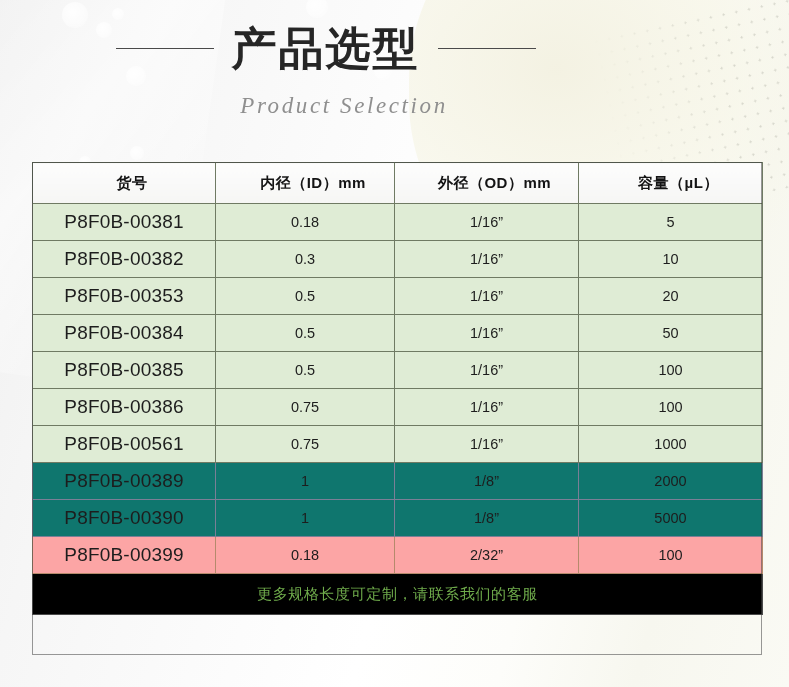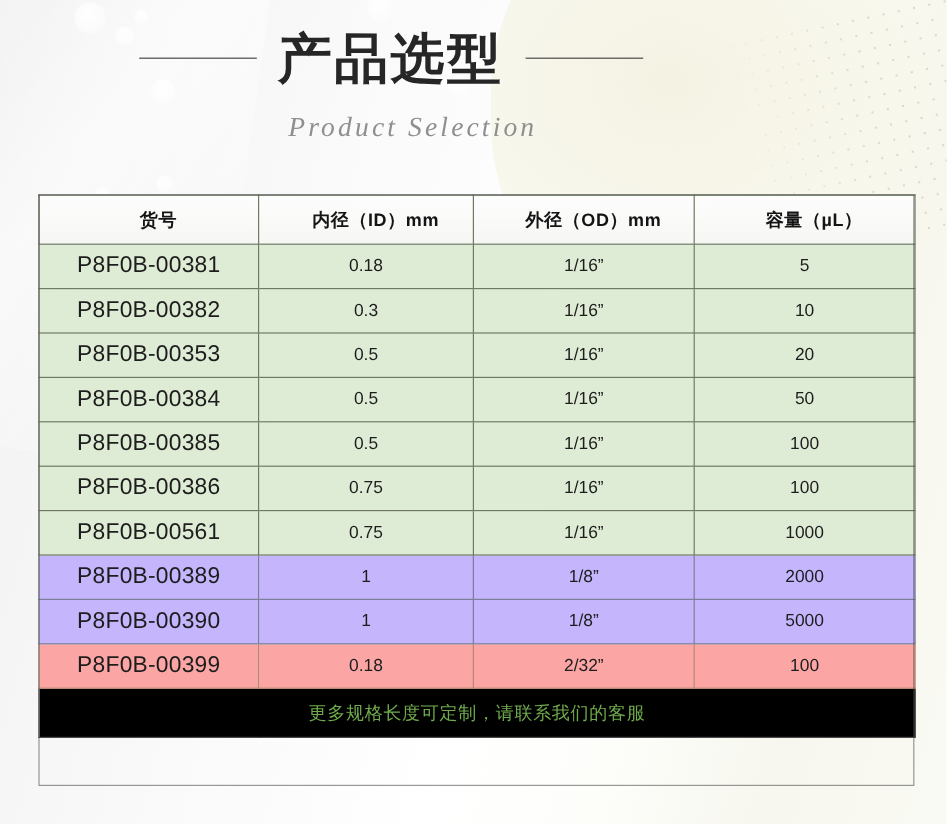--- a/index.html
+++ b/index.html
@@ -168,21 +168,21 @@
     background: linear-gradient(180deg, #fdfdfd 0%, #f6f6f4 100%);
     border-color: #6f7a63;
     border-top-color: #5e6a55;
     letter-spacing: 0.5px;
     padding-left: 16px;
   }
   table.spec thead th:first-child {
     border-left-color: #5e6a55;
   }
   table.spec tbody tr.r-green td { background: #dfecd5; }
-  table.spec tbody tr.r-blue  td { background: #c4b5fd; border-color: #7a7f96; }
+  table.spec tbody tr.r-blue  td { background: #0f766e; border-color: #7a7f96; }
   table.spec tbody tr.r-amber td { background: #fca5a5; border-color: #b58a6c; }
 
   table.spec td.code {
     font-size: 19px;
     letter-spacing: 0.2px;
   }
   table.spec td.num,
   table.spec td.frac {
     font-size: 14.5px;
   }

